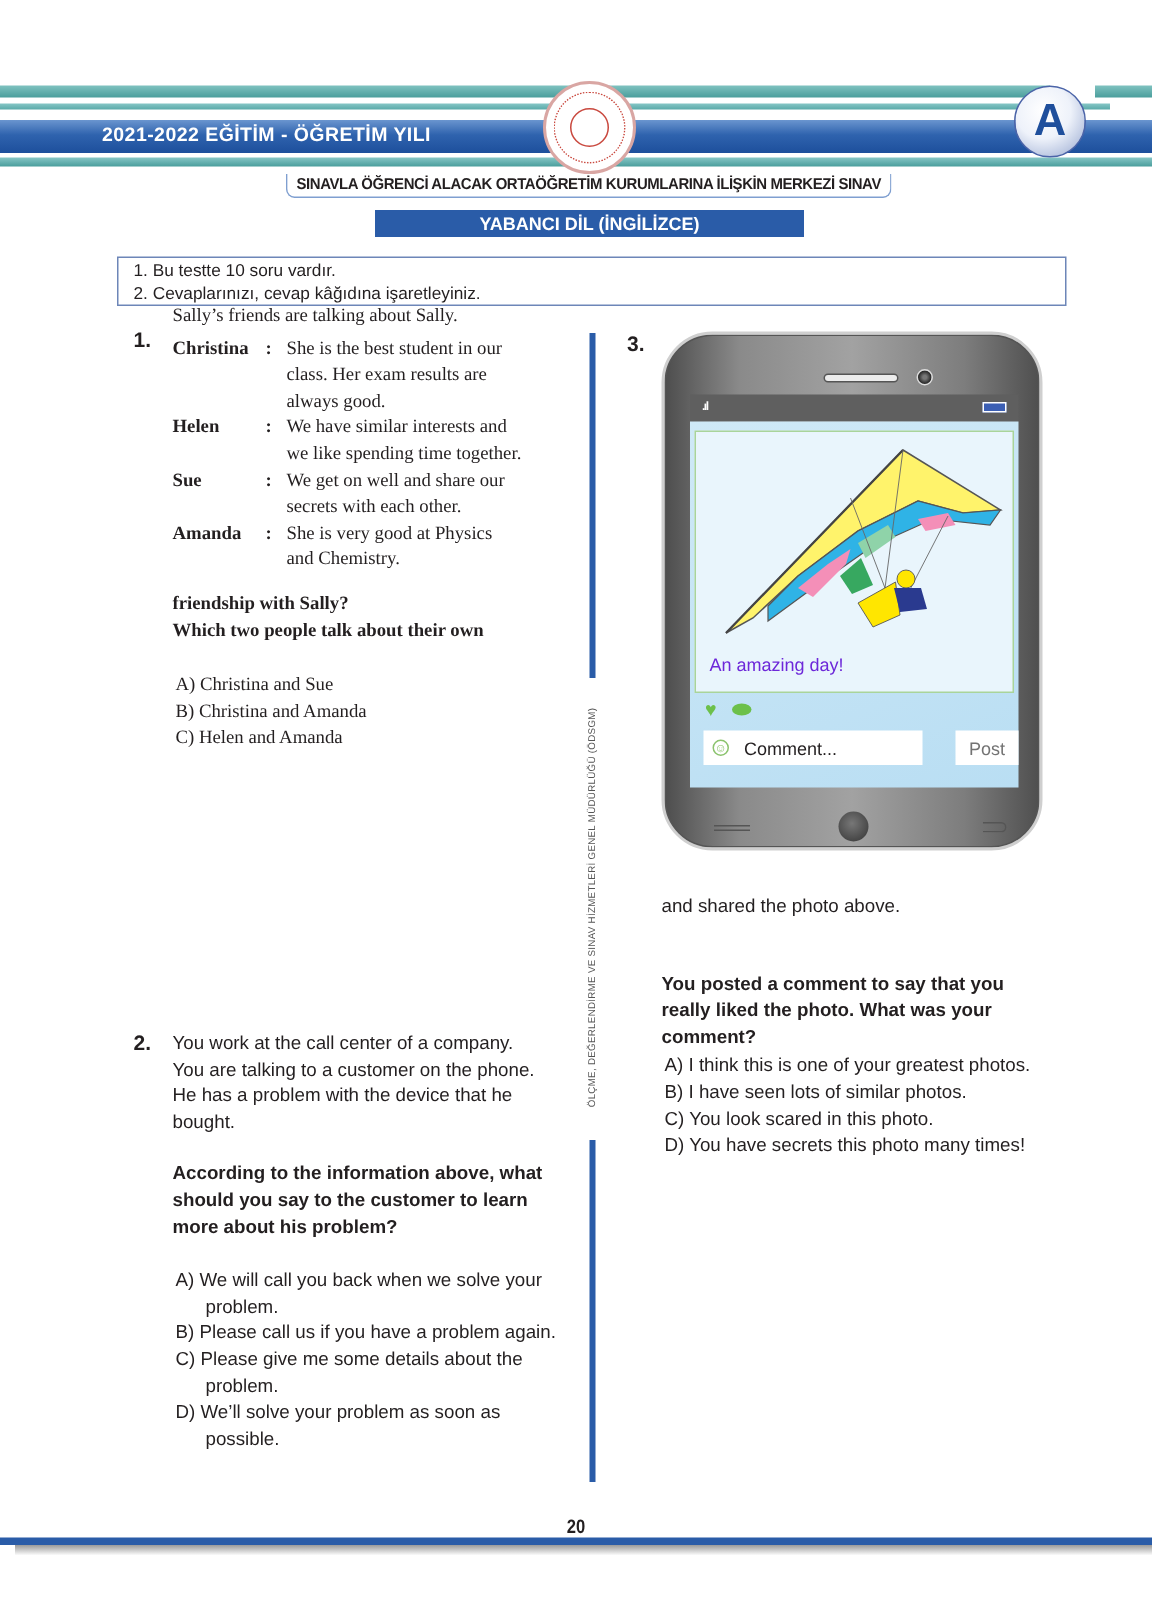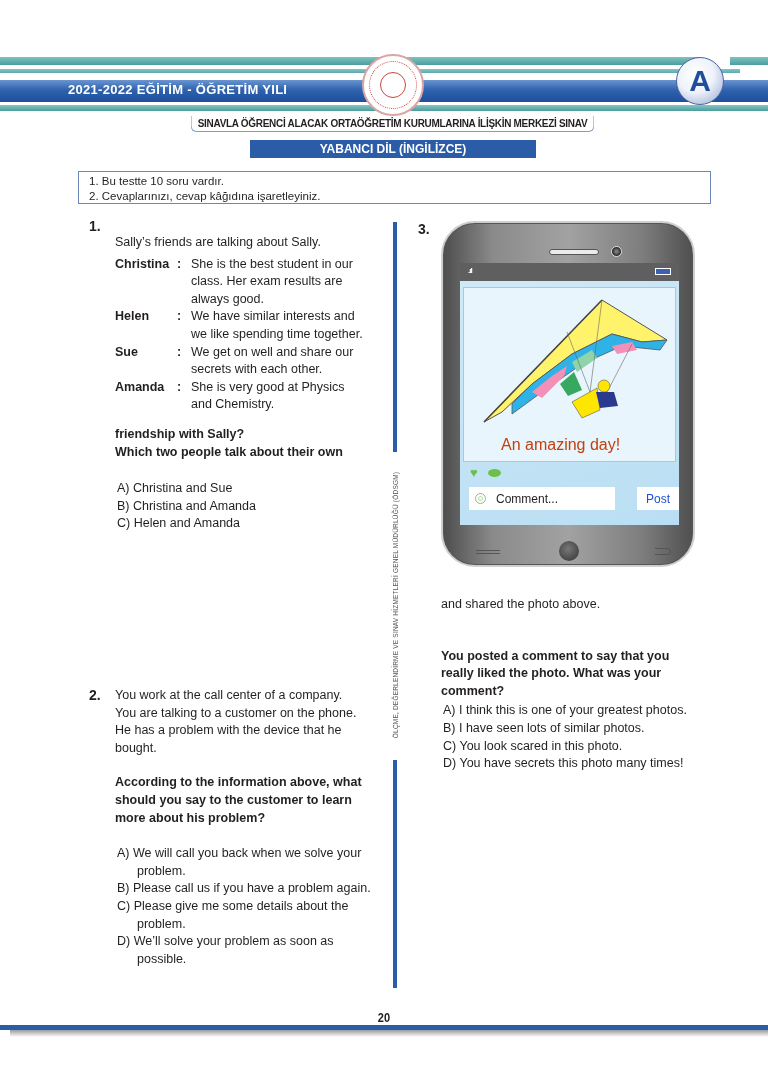--- a/index.html
+++ b/index.html
@@ -45,28 +45,28 @@
 
   
   .phone { position: absolute; left: 441px; top: 221px; width: 254px; height: 346px; border-radius: 34px; background: linear-gradient(90deg,#4d4d4d 0%,#8a8a8a 20%,#a2a2a2 50%,#7d7d7d 80%,#4f4f4f 100%); border: 2px solid #cfcfcf; box-shadow: 0 0 0 1px #555 inset; }
   .speaker-grill { position: absolute; left: 106px; top: 26px; width: 50px; height: 6px; border-radius: 4px; background: #ececec; border: 1px solid #555; }
   .camera { position: absolute; left: 168px; top: 23px; width: 11px; height: 11px; border-radius: 50%; background: radial-gradient(circle,#777 20%,#222 70%); border: 1px solid #ddd; }
   .statusbar { position: absolute; left: 17px; top: 40px; width: 219px; height: 18px; background: #5f5f5f; }
   .signal { position: absolute; left: 8px; top: 3px; font-size: 8px; color: #fff; font-weight: bold; letter-spacing: -1px; }
   .battery { position: absolute; right: 8px; top: 5px; width: 16px; height: 7px; border: 1px solid #fff; background: #3c5fb4; }
   .screen { position: absolute; left: 17px; top: 58px; width: 219px; height: 244px; background: linear-gradient(160deg,#cfe9f7 0%,#b9def3 100%); }
   .post-card { position: absolute; left: 3px; top: 6px; width: 213px; height: 175px; background: #e9f5fc; border: 1.5px solid #a9d49a; }
-  .post-caption { position: absolute; left: 9px; top: 148px; font-size: 16px; color: #c2410c; margin-left: 28px; }
+  .post-caption { position: absolute; left: 9px; top: 148px; font-size: 12px; color: #6d28d9; }
   .glider { position: absolute; left: 8px; top: 4px; width: 200px; height: 140px; }
   .reactions { position: absolute; left: 10px; top: 186px; display: flex; gap: 10px; align-items: center; }
   .heart { color: #6cc04a; font-size: 13px; line-height: 12px; }
   .bubble { width: 13px; height: 8px; background: #6cc04a; border-radius: 50%; position: relative; }
   .comment-box { position: absolute; left: 9px; top: 206px; width: 146px; height: 23px; background: #fff; display: flex; align-items: center; padding-left: 6px; font-size: 12px; color: #231f20; }
   .smile { width: 11px; height: 11px; border-radius: 50%; border: 1px solid #8bc36d; color: #8bc36d; font-size: 8px; display: flex; align-items: center; justify-content: center; margin-right: 10px; }
-  .post-btn { position: absolute; left: 177px; top: 206px; width: 42px; height: 23px; background: #fff; font-size: 12px; display: flex; align-items: center; justify-content: center; color: #1d4ed8; }
+  .post-btn { position: absolute; left: 177px; top: 206px; width: 42px; height: 23px; background: #fff; font-size: 12px; display: flex; align-items: center; justify-content: center; color: #737373; }
   .nav-menu { position: absolute; left: 33px; top: 327px; width: 24px; height: 4px; border-top: 1.5px solid #555; border-bottom: 1.5px solid #555; }
   .nav-home { position: absolute; left: 116px; top: 318px; width: 20px; height: 20px; border-radius: 50%; background: radial-gradient(circle at 45% 40%,#777,#333); }
   .nav-back { position: absolute; left: 212px; top: 325px; width: 16px; height: 7px; border: 1.5px solid #555; border-left: none; border-radius: 0 4px 4px 0; }
 
   
   .page-num { position: absolute; left: 0; width: 768px; top: 1010px; text-align: center; font-weight: bold; font-size: 13px; transform: scaleX(0.85); }
   .footer-bar { position: absolute; left: 0; top: 1025px; width: 768px; height: 5px; background: #2a5ca8; }
   .footer-shadow { position: absolute; left: 10px; top: 1030px; width: 758px; height: 7px; background: linear-gradient(180deg,#9a9a9a,#ffffff); }
 </style>
 </head>
@@ -91,21 +91,21 @@
 
 <div class="exam-name">SINAVLA ÖĞRENCİ ALACAK ORTAÖĞRETİM KURUMLARINA İLİŞKİN MERKEZİ SINAV</div>
 <div class="subject">YABANCI DİL (İNGİLİZCE)</div>
 
 <div class="instructions">
   <div>1. Bu testte 10 soru vardır.</div>
   <div>2. Cevaplarınızı, cevap kâğıdına işaretleyiniz.</div>
 </div>
 
 <div class="qnum" style="left:89px; top:218px;">1.</div>
-<div class="q" style="left:115px; top:234px; width:275px;">
+<div class="q" style="left:115px; top:202px; width:275px;font-family:Liberation Serif, serif;">
   <div>Sally’s friends are talking about Sally.</div>
   <div class="speakers">
     <div class="speaker">
       <span class="name">Christina</span>
       <span class="colon">:</span>
       <span class="line">
         <div>She is the best student in our</div>
         <div>class. Her exam results are</div>
         <div>always good.</div>
       </span>

